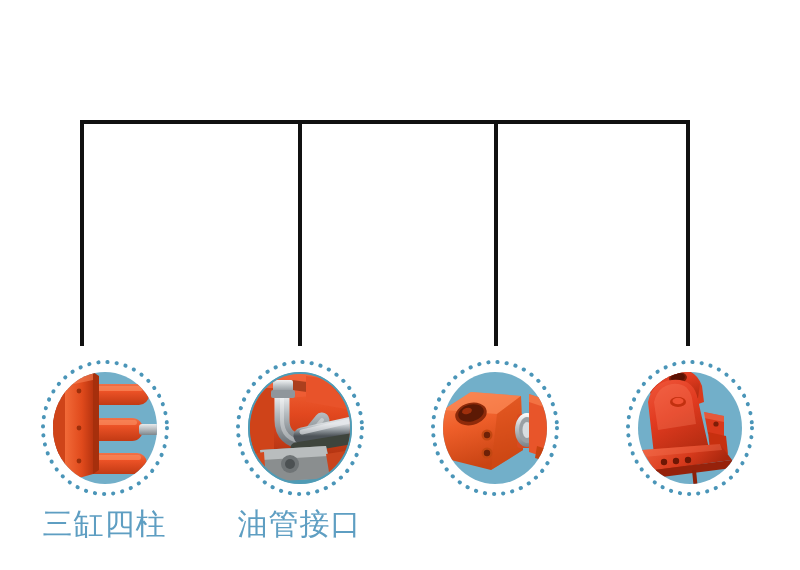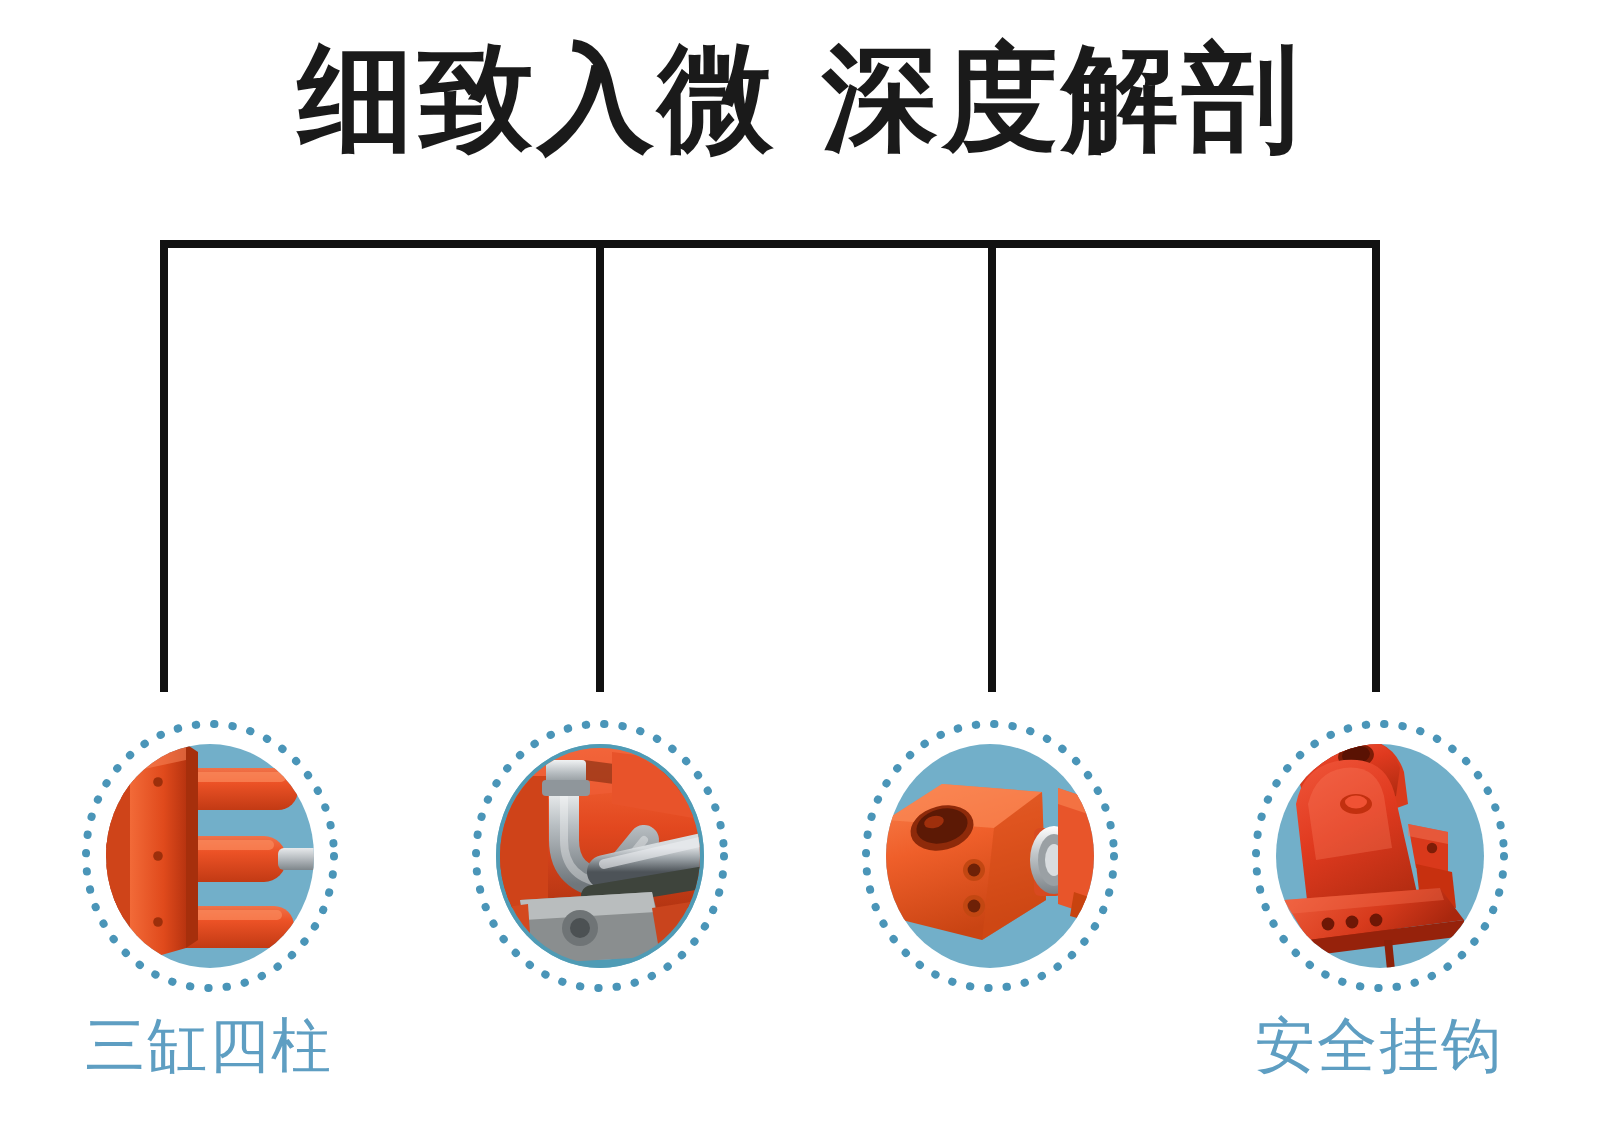--- a/index.html
+++ b/index.html
@@ -87,21 +87,20 @@
     letter-spacing: 1px;
     white-space: nowrap;
     font-family: "DejaVu Sans", "Liberation Sans", sans-serif;
   }
 </style>
 </head>
 <body>
 
 <div id="root">
 
-  <div class="title">细致入微 深度解剖</div>
 
   <div class="bracket">
     <svg width="614" height="232" viewBox="0 0 614 232">
 
       <line x1="2" y1="4" x2="612" y2="4" stroke="#111111" stroke-width="4"></line>
 
       <line x1="4" y1="4" x2="4" y2="228" stroke="#111111" stroke-width="4"></line>
       <line x1="222" y1="4" x2="222" y2="228" stroke="#111111" stroke-width="4"></line>
       <line x1="418" y1="4" x2="418" y2="228" stroke="#111111" stroke-width="4"></line>
       <line x1="610" y1="4" x2="610" y2="228" stroke="#111111" stroke-width="4"></line>
@@ -230,20 +229,21 @@
             <path d="M30 92 L96 88 L104 120 L34 124 Z" fill="#8a8e8f"></path>
             <path d="M30 92 L96 88 L98 98 L32 102 Z" fill="#b9bdbe"></path>
             <circle cx="60" cy="106" r="9" fill="#6f7476"></circle>
             <circle cx="60" cy="106" r="5" fill="#4c5153"></circle>
 
             <path d="M20 96 L34 94 L36 124 L20 124 Z" fill="#d4491e"></path>
             <path d="M96 96 L122 92 L122 118 L100 120 Z" fill="#c9441d"></path>
           </g>
         </svg>
       </div>
+      <div class="card-label">油管接口</div>
     </div>
 
     <div class="card">
       <div class="badge">
         <svg width="140" height="145" viewBox="0 0 140 145">
           <defs>
             <clipPath id="clip3">
                 <ellipse cx="70" cy="70" rx="52" ry="56"></ellipse>
               </clipPath>
             <linearGradient id="blk3" x1="0" y1="0" x2="0.3" y2="1">
@@ -337,17 +337,16 @@
             <path d="M34 112 L112 102 L112 110 L34 120 Z" fill="#96220b"></path>
 
             <circle cx="44" cy="104" r="3.2" fill="#6e1705"></circle>
             <circle cx="56" cy="103" r="3.2" fill="#6e1705"></circle>
             <circle cx="68" cy="102" r="3.2" fill="#6e1705"></circle>
 
             <path d="M72 112 L76 112 L78 132 L74 132 Z" fill="#8d2109"></path>
           </g>
         </svg>
       </div>
-      <div class="card-label">安全挂钩</div>
     </div>
 
   </div>
 </div>
 
 </body></html>

